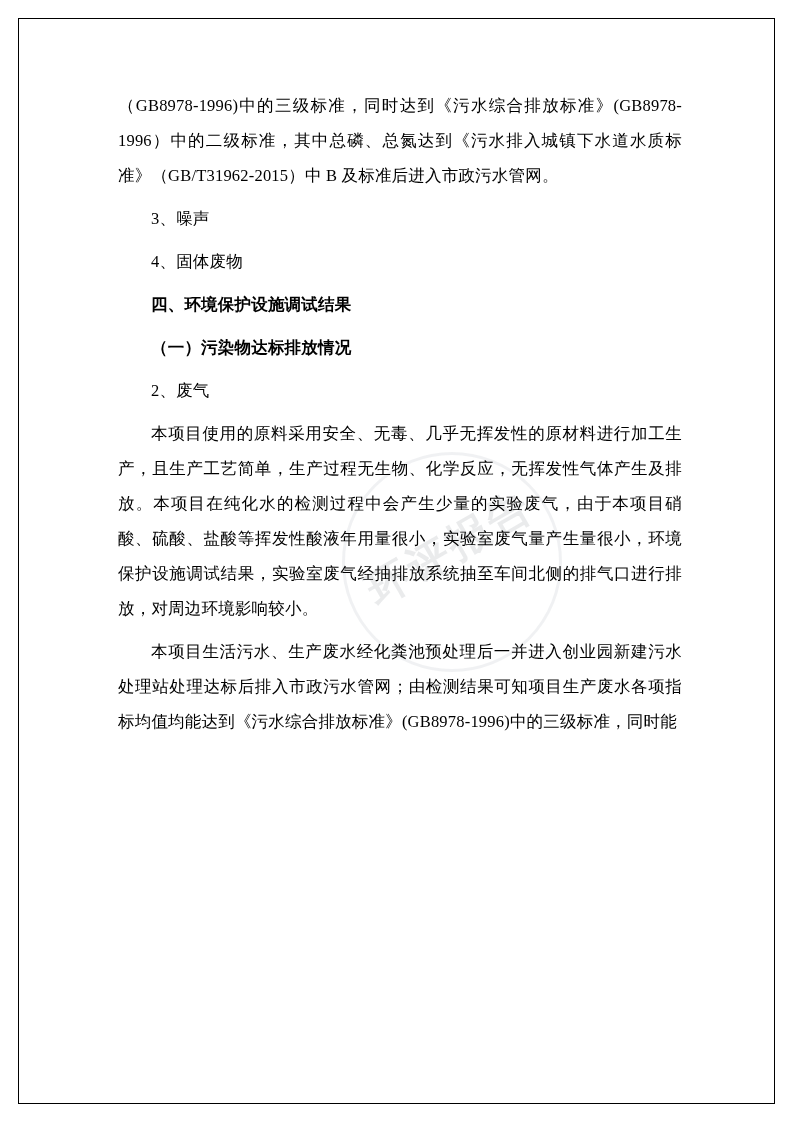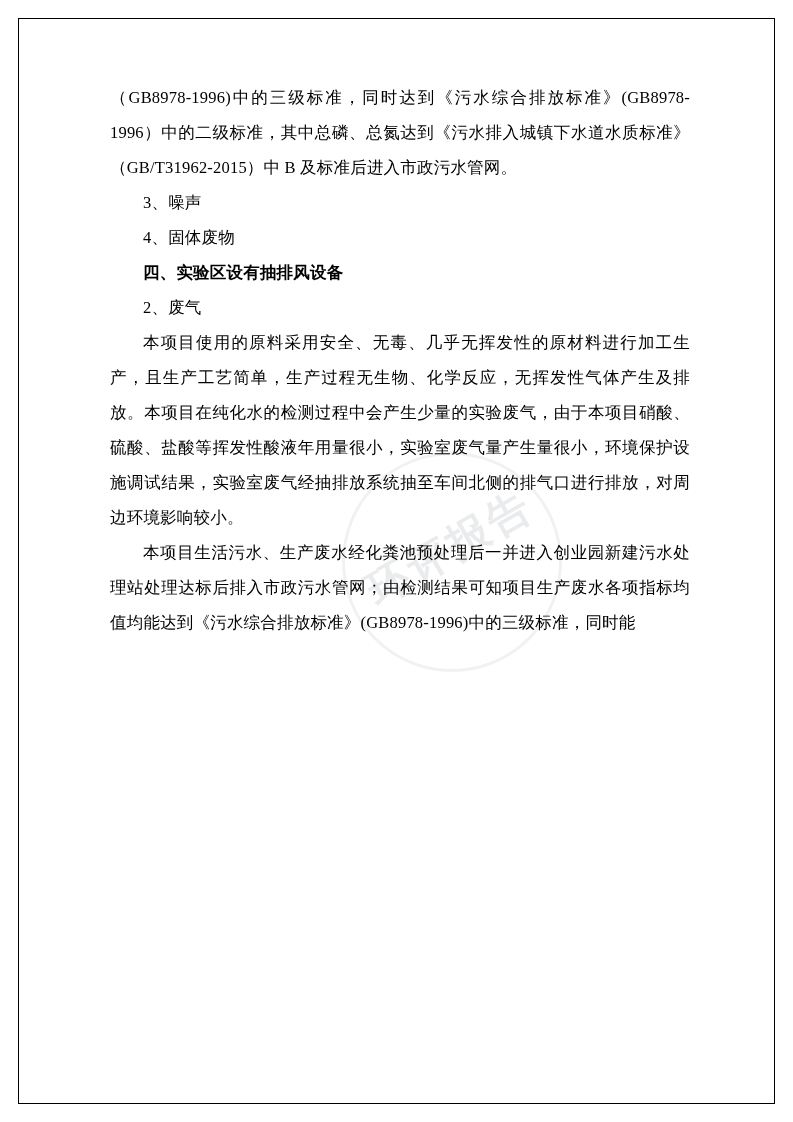--- a/index.html
+++ b/index.html
@@ -28,21 +28,21 @@
     box-sizing: border-box;
     pointer-events: none;
   }
   .content {
     position: absolute;
     left: 110px;
     top: 80px;
     width: 580px;
   }
   p {
-    margin: 0;
+    margin: 8px;
     font-size: 16.5px;
     line-height: 35px;
     color: #000000;
     text-align: justify;
     text-justify: inter-ideograph;
     letter-spacing: 0.2px;
   }
   p.indent {
     text-indent: 33px;
   }
@@ -91,18 +91,19 @@
 
   <div class="watermark">
     <div class="wm-ring"></div>
     <div class="wm-text">环评报告</div>
   </div>
 
   <div class="content">
     <p class="body">（GB8978-1996)中的三级标准，同时达到《污水综合排放标准》(GB8978-1996）中的二级标准，其中总磷、总氮达到《污水排入城镇下水道水质标准》（GB/T31962-2015）中 B 及标准后进入市政污水管网。</p>
     <p class="indent">3、噪声</p>
     <p class="indent">4、固体废物</p>
-    <p class="heading">四、实验区设有抽排风设备</p>
+    <p class="heading">四、环境保护设施调试结果</p>
+    <p class="heading">（一）污染物达标排放情况</p>
     <p class="indent">2、废气</p>
     <p class="indent">本项目使用的原料采用安全、无毒、几乎无挥发性的原材料进行加工生产，且生产工艺简单，生产过程无生物、化学反应，无挥发性气体产生及排放。本项目在纯化水的检测过程中会产生少量的实验废气，由于本项目硝酸、硫酸、盐酸等挥发性酸液年用量很小，实验室废气量产生量很小，环境保护设施调试结果，实验室废气经抽排放系统抽至车间北侧的排气口进行排放，对周边环境影响较小。</p>
     <p class="indent">本项目生活污水、生产废水经化粪池预处理后一并进入创业园新建污水处理站处理达标后排入市政污水管网；由检测结果可知项目生产废水各项指标均值均能达到《污水综合排放标准》(GB8978-1996)中的三级标准，同时能</p>
   </div>
 </div>
 
 </body></html>

